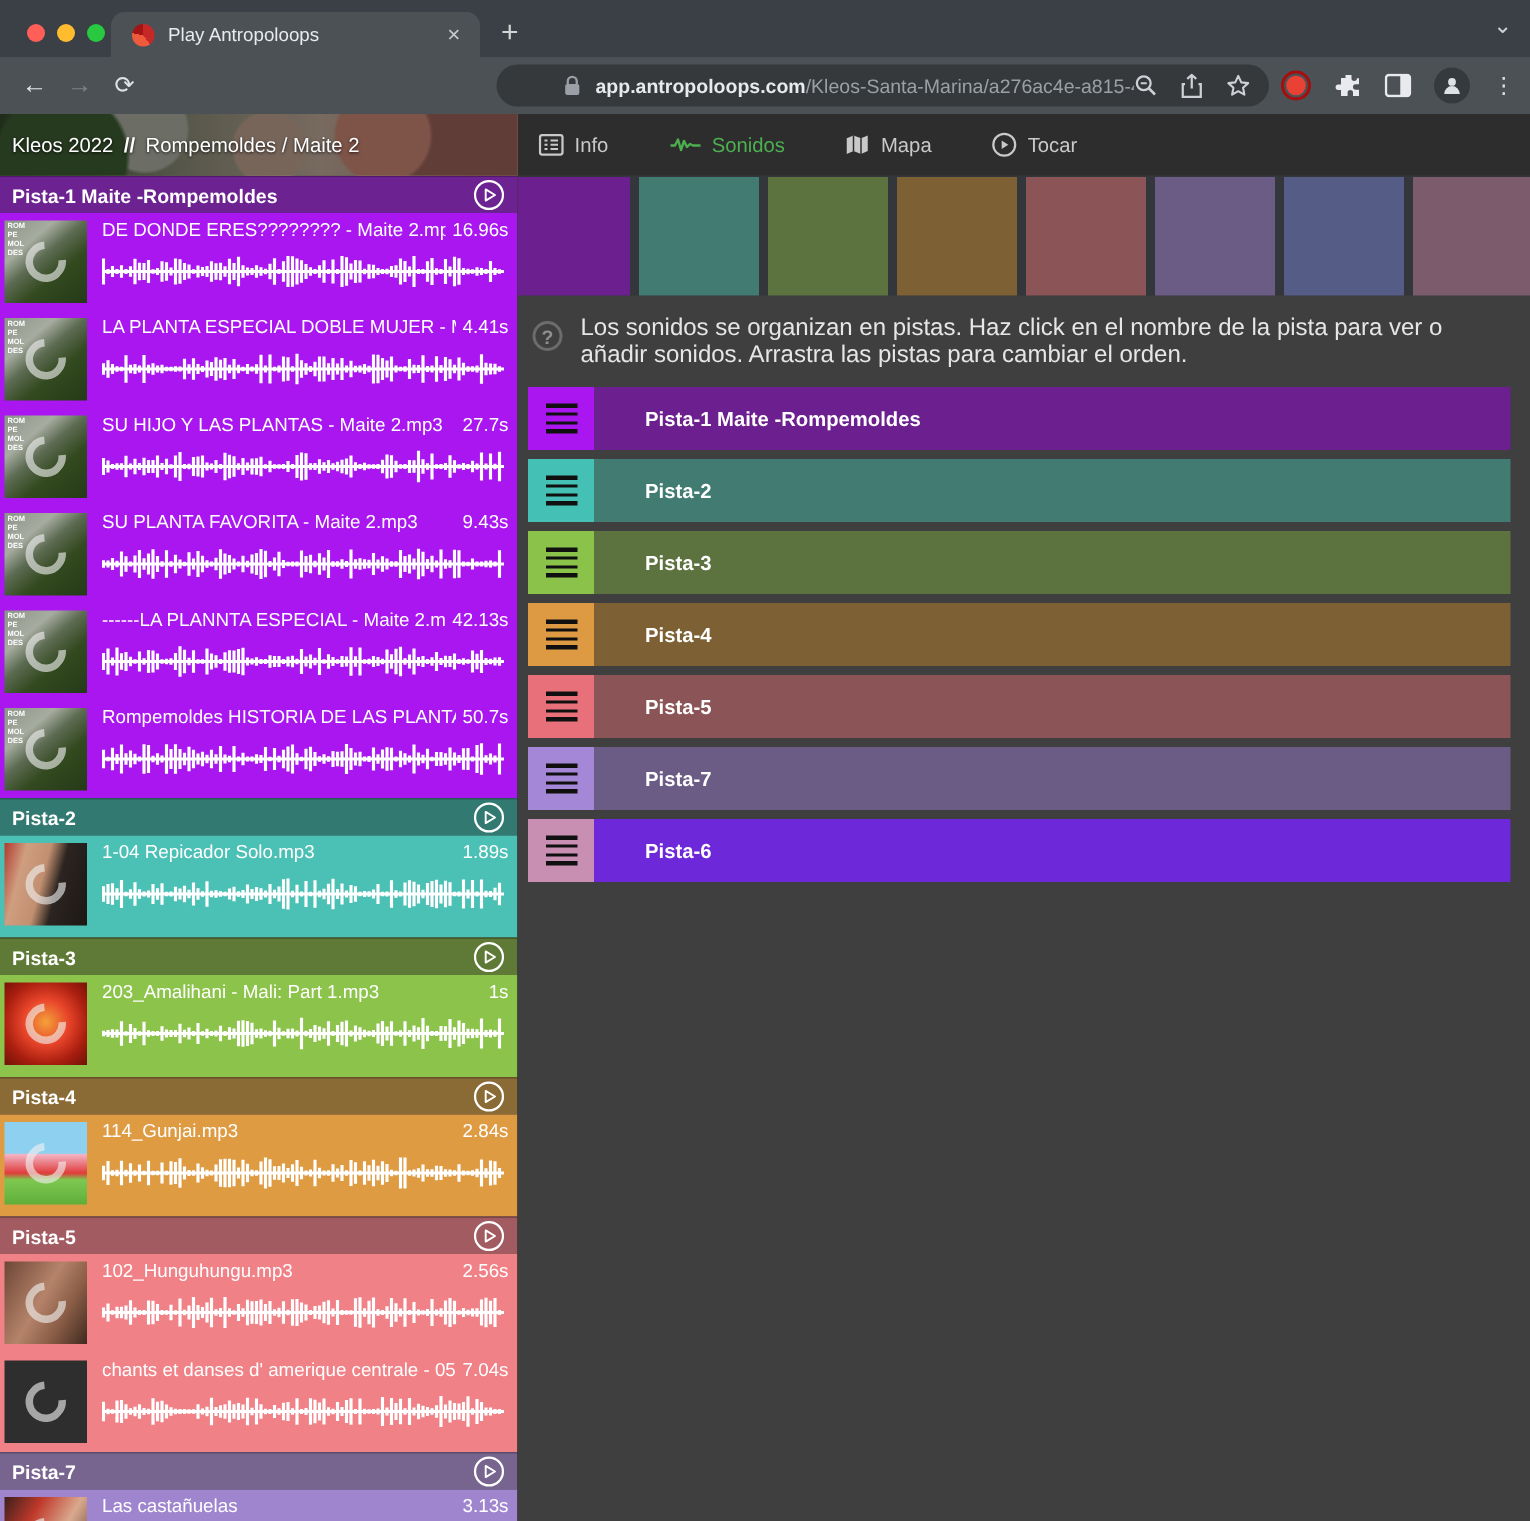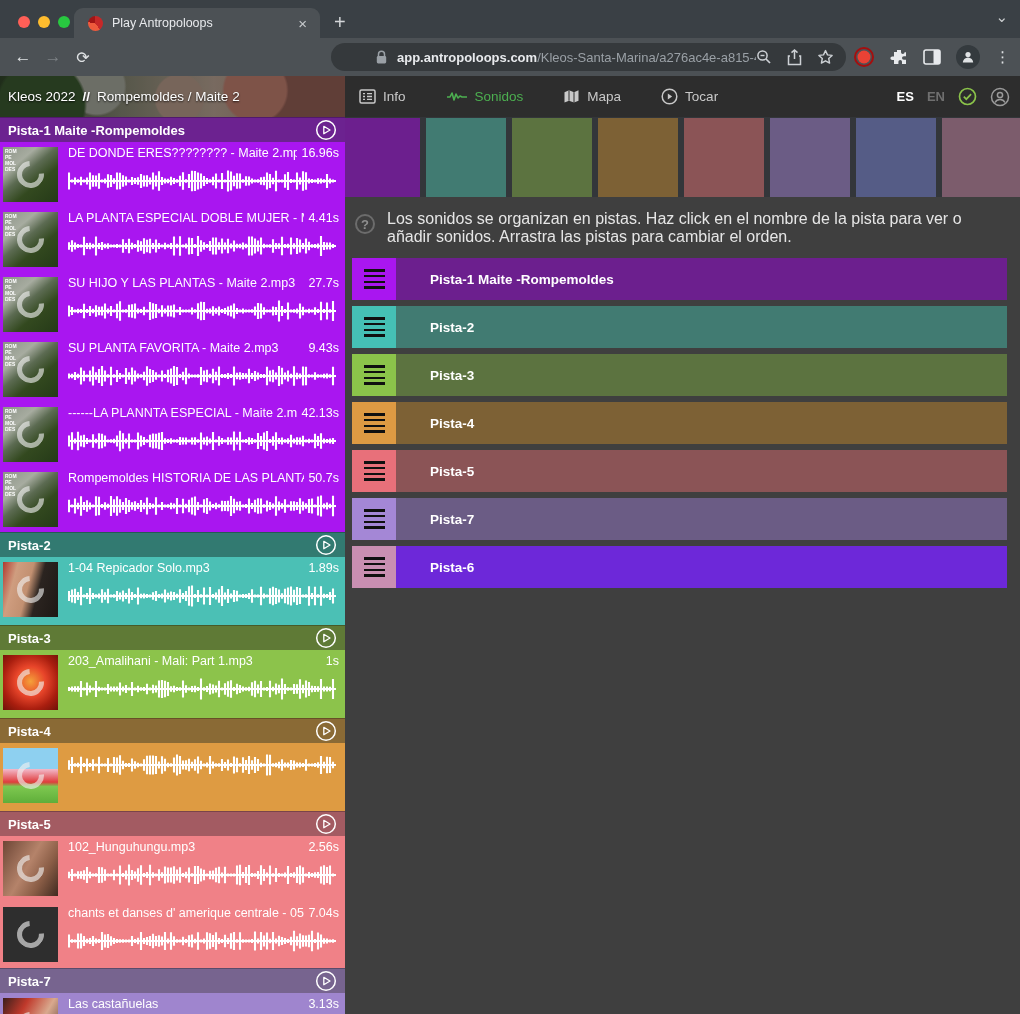--- a/index.html
+++ b/index.html
@@ -192,33 +192,20 @@
         <span>Mapa</span>
       </span>
       <span class="nav-item">
         <svg width="17" height="17" viewBox="0 0 17 17">
           <circle cx="8.5" cy="8.5" r="7.3" fill="none" stroke="#c9c9c9" stroke-width="1.5"></circle>
           <path d="M6.8 5.6l4.4 2.9-4.4 2.9z" fill="#c9c9c9"></path>
         </svg>
         <span>Tocar</span>
       </span>
     </div>
-    <div class="header-right">
-      <span class="lang-es">ES</span>
-      <span class="lang-en">EN</span>
-      <svg width="19" height="19" viewBox="0 0 19 19">
-        <circle cx="9.5" cy="9.5" r="8" fill="none" stroke="#8bc34a" stroke-width="1.7"></circle>
-        <path d="M5.8 9.7l2.5 2.5 4.8-5" fill="none" stroke="#8bc34a" stroke-width="1.7"></path>
-      </svg>
-      <svg width="20" height="20" viewBox="0 0 20 20">
-        <circle cx="10" cy="10" r="8.5" fill="none" stroke="#9a9a9a" stroke-width="1.5"></circle>
-        <circle cx="10" cy="8" r="2.6" fill="none" stroke="#9a9a9a" stroke-width="1.5"></circle>
-        <path d="M5 15.5a5.6 5.6 0 0110 0" fill="none" stroke="#9a9a9a" stroke-width="1.5"></path>
-      </svg>
-    </div>
   </div>
 
   <div class="content">
     <div class="sidebar" id="sidebar">
         <div class="track-section">
           <div class="track-header" style="background: rgb(108, 34, 144);">
             <span class="track-name">Pista-1 Maite -Rompemoldes</span>
             <svg width="22" height="22" viewBox="0 0 22 22">
               <circle cx="11" cy="11" r="9.3" fill="none" stroke="#fff" stroke-width="1.5"></circle>
               <path d="M8.8 7.3L15 11l-6.2 3.7z" fill="none" stroke="#fff" stroke-width="1.3" stroke-linejoin="round"></path>
@@ -364,20 +351,24 @@
             <span class="track-name">Pista-4</span>
             <svg width="22" height="22" viewBox="0 0 22 22">
               <circle cx="11" cy="11" r="9.3" fill="none" stroke="#fff" stroke-width="1.5"></circle>
               <path d="M8.8 7.3L15 11l-6.2 3.7z" fill="none" stroke="#fff" stroke-width="1.3" stroke-linejoin="round"></path>
             </svg>
           </div>
           <div class="clips" style="background: rgb(222, 155, 66);">
             <div class="clip" style="height: 68px;">
               <div class="thumb t-peppa">
                 <span class="ring"></span>
+              </div>
+              <div class="clip-toprow">
+                <span class="clip-title">114_Gunjai.mp3</span>
+                <span class="clip-dur">2.84s</span>
               </div>
               <svg width="268" height="22">
                 <path d="M1 6.2L1 15.8M4 3.0L4 19.0M7 9.2L7 12.8M10 8.8L10 13.2M13 2.8L13 19.2M16 8.9L16 13.1M19 4.5L19 17.5M22 9.1L22 12.9M25 5.3L25 16.7M28 9.5L28 12.5M31 2.8L31 19.2M34 9.5L34 12.5M37 9.5L37 12.5M40 4.0L40 18.0M43 9.5L43 12.5M46 3.1L46 18.9M49 3.6L49 18.4M52 1.2L52 20.8M55 6.7L55 15.3M58 9.0L58 13.0M61 9.1L61 12.9M64 4.6L64 17.4M67 7.2L67 14.8M70 8.8L70 13.2M73 9.4L73 12.6M76 5.3L76 16.7M79 1.8L79 20.2M82 1.5L82 20.5M85 1.5L85 20.5M88 2.1L88 19.9M91 7.4L91 14.6M94 2.2L94 19.8M97 4.8L97 17.2M100 8.8L100 13.2M103 9.2L103 12.8M106 3.4L106 18.6M109 0.6L109 21.4M112 1.9L112 20.1M115 6.5L115 15.5M118 6.3L118 15.7M121 4.7L121 17.3M124 7.7L124 14.3M127 5.2L127 16.8M130 2.4L130 19.6M133 6.8L133 15.2M136 9.4L136 12.6M139 8.6L139 13.4M142 2.1L142 19.9M145 7.5L145 14.5M148 9.3L148 12.7M151 9.2L151 12.8M154 5.1L154 16.9M157 8.0L157 14.0M160 5.6L160 16.4M163 9.1L163 12.9M166 2.4L166 19.6M169 3.8L169 18.2M172 9.3L172 12.7M175 3.2L175 18.8M178 5.9L178 16.1M181 2.1L181 19.9M184 6.2L184 15.8M187 3.1L187 18.9M190 5.0L190 17.0M193 8.8L193 13.2M196 9.5L196 12.5M199 0.6L199 21.4M202 0.7L202 21.3M205 9.2L205 12.8M208 8.7L208 13.3M211 7.8L211 14.2M214 5.3L214 16.7M217 8.5L217 13.5M220 8.5L220 13.5M223 6.1L223 15.9M226 6.4L226 15.6M229 8.5L229 13.5M232 8.6L232 13.4M235 9.1L235 12.9M238 5.2L238 16.8M241 9.4L241 12.6M244 9.5L244 12.5M247 9.1L247 12.9M250 8.2L250 13.8M253 2.0L253 20.0M256 7.8L256 14.2M259 2.7L259 19.3M262 3.1L262 18.9M265 7.7L265 14.3" stroke="#fff" stroke-width="2.1" fill="none"></path>
                 <rect x="0" y="10" width="268" height="2" fill="#fff"></rect>
               </svg>
             </div>
           </div>
         </div>
         <div class="track-section">
           <div class="track-header" style="background: rgb(163, 91, 98);">

